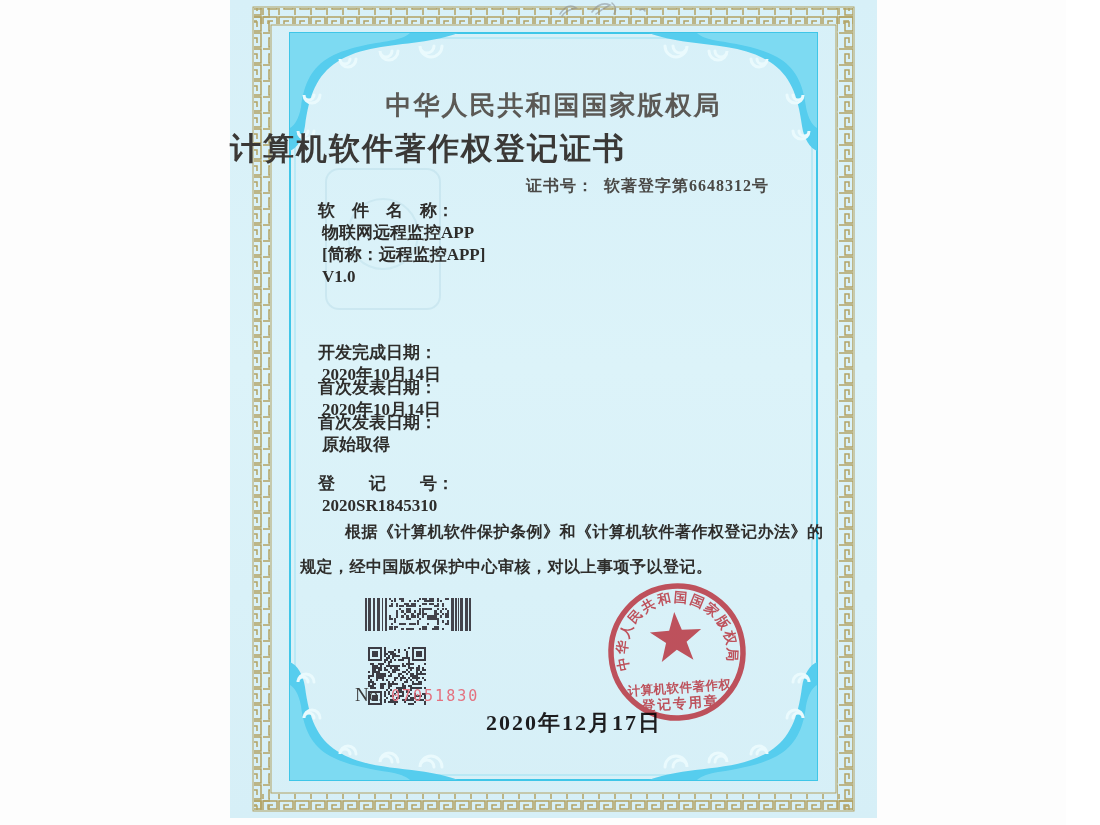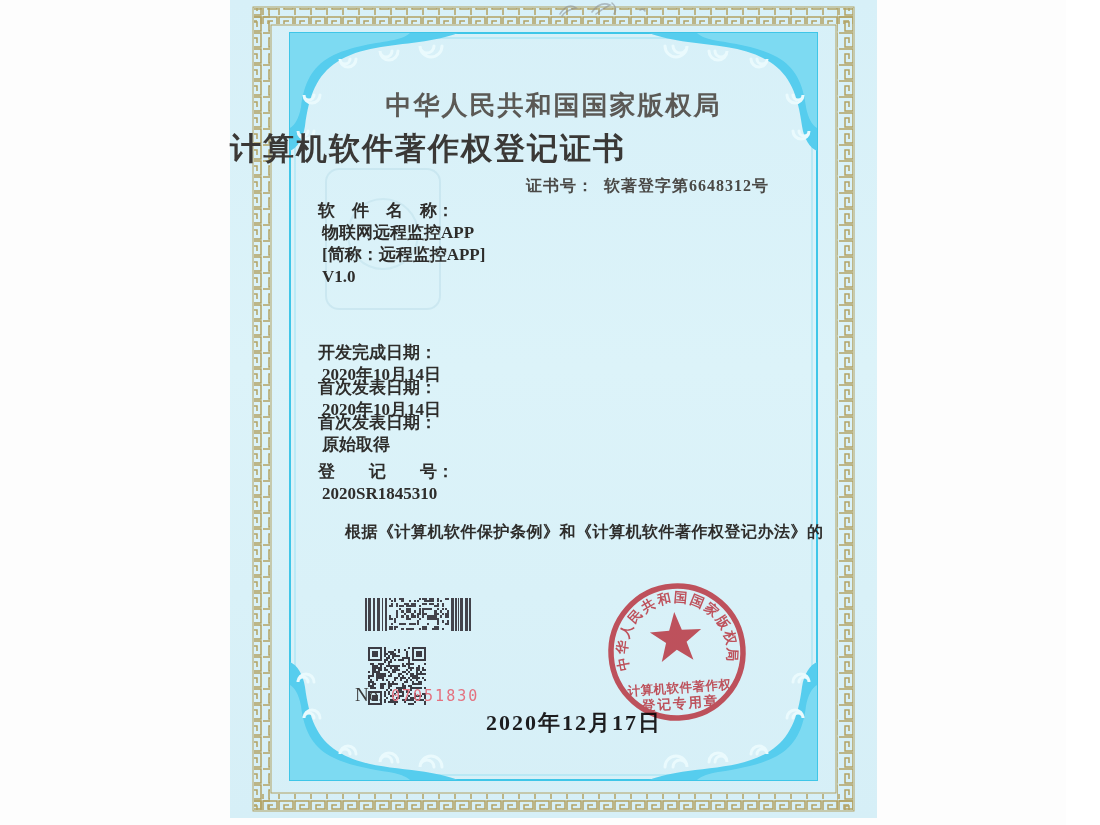--- a/index.html
+++ b/index.html
@@ -113,28 +113,29 @@
       <div class="val">
         <div>2020年10月14日</div>
       </div>
     </div>
     <div class="row" style="top:411px">
       <span class="lbl">首次发表日期：</span>
       <div class="val">
         <div>原始取得</div>
       </div>
     </div>
-    <div class="row" style="top:460px">
+    <div class="row" style="top:472px">
       <span class="lbl">登　　记　　号：</span>
       <div class="val">
         <div>2020SR1845310</div>
       </div>
     </div>
 
     <div class="stmt" style="left:115px;top:522px">根据《计算机软件保护条例》和《计算机软件著作权登记办法》的</div>
+    <div class="stmt" style="left:70px;top:557px">规定，经中国版权保护中心审核，对以上事项予以登记。</div>
 
     <svg id="barcode-svg" class="barcode" viewBox="0 0 106 33" shape-rendering="crispEdges" fill="#43434b">
         <rect x="0" y="0" width="2.2135233225829545" height="33"></rect>
         <rect x="3.462420505733425" y="0" width="2.093042398054638" height="33"></rect>
         <rect x="7.836100752854767" y="0" width="2.3788079268666023" height="33"></rect>
         <rect x="11.808713087210764" y="0" width="2.813765812811333" height="33"></rect>
         <rect x="16.79546879362104" y="0" width="1.0640313149262366" height="33"></rect>
         <rect x="20.155559810090608" y="0" width="1.3611944200756003" height="33"></rect>
         <rect x="86" y="0" width="3.084072269026224" height="33"></rect>
         <rect x="89.97262343274086" y="0" width="1.744941825068063" height="33"></rect>

